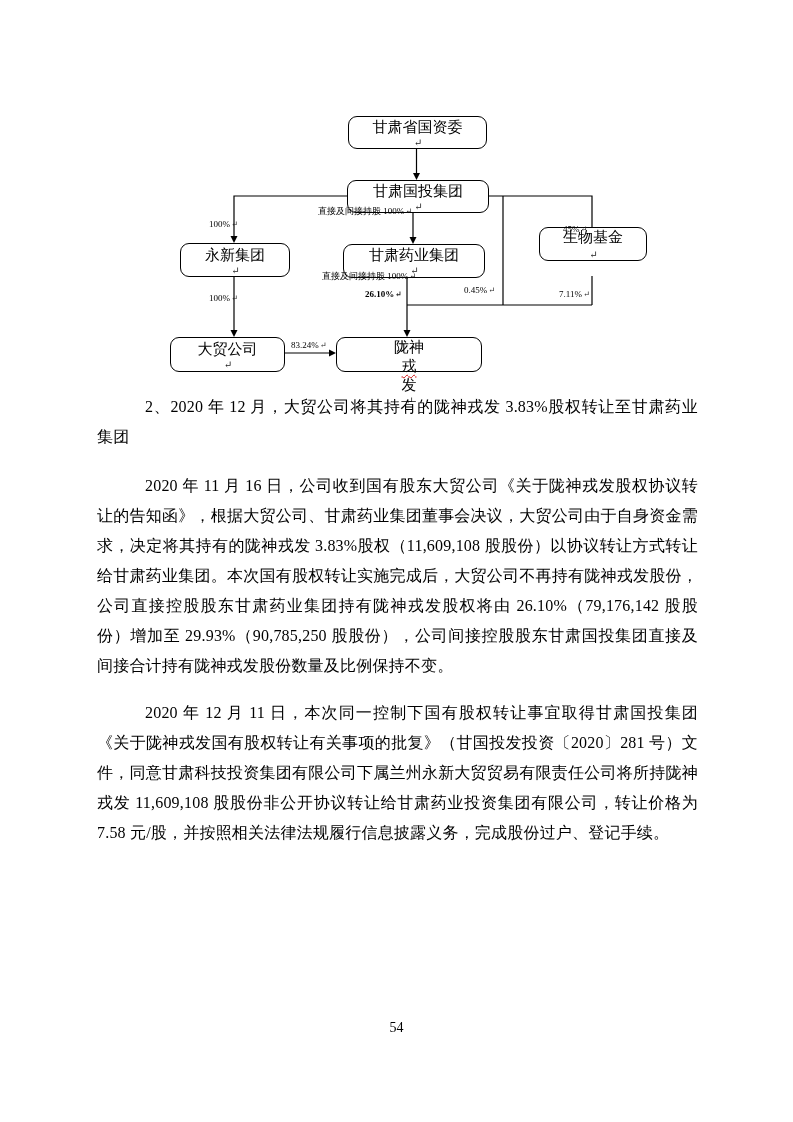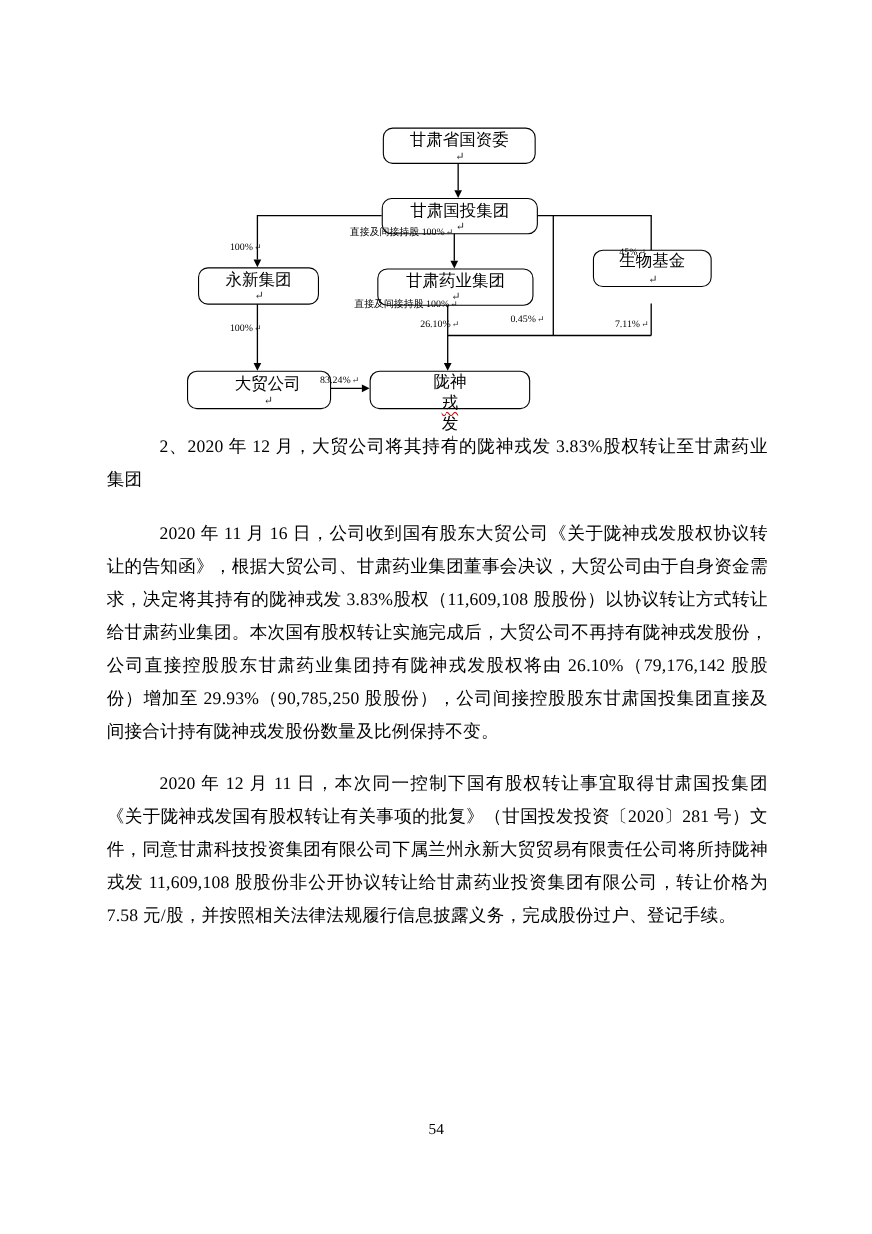--- a/index.html
+++ b/index.html
@@ -15,31 +15,31 @@
     border:1.4px solid #000;border-radius:9px;background:#fff;
     font-size:15px;white-space:nowrap;flex-direction:column;
   }
   .nmark{font-size:10px;margin-left:1px;color:#222;}
   .badspell{text-decoration:underline wavy #cc1111 1px;text-underline-offset:3px;}
   .elabel{position:absolute;font-size:9px;line-height:11px;white-space:nowrap;color:#000;}
   .elabel .nmark{font-size:8px;}
   .ralign{text-align:right;width:96px;margin-top:48px;}
   .n1{left:248px;top:6px;width:137px;height:31px;}
   .n2{left:247px;top:70px;width:140px;height:31px;}
-  .n3{left:80px;top:133px;width:108px;height:32px;}
+  .n3{left:80px;top:133px;width:108px;height:32px;justify-content:flex-end;}
   .n4{left:243px;top:134px;width:140px;height:32px;}
   .n5{left:439px;top:117px;width:106px;height:32px;justify-content:space-between;}
-  .n6{left:70px;top:227px;width:113px;height:33px;padding-left:16px;}
+  .n6{left:70px;top:227px;width:113px;height:33px;}
   .n7{left:236px;top:227px;width:144px;height:33px;justify-content:space-between;}
   .e1{left:216px;top:48px;}
   .e2{left:109px;top:109px;}
   .e3{left:220px;top:113px;}
   .e4{left:463px;top:114px;}
   .e5{left:109px;top:183px;}
-  .e6{left:282px;top:179px;}
+  .e6{left:265px;top:179px;font-weight:bold;}
   .e7{left:364px;top:175px;}
   .e8{left:459px;top:179px;}
   .e9{left:191px;top:230px;}
   
   .heading,.para{
     position:absolute;left:97px;width:601px;
     font-size:16px;line-height:30px;text-align:justify;text-align-last:left;
     text-indent:48px;letter-spacing:0.2px;
   }
   .heading{top:392px;}

